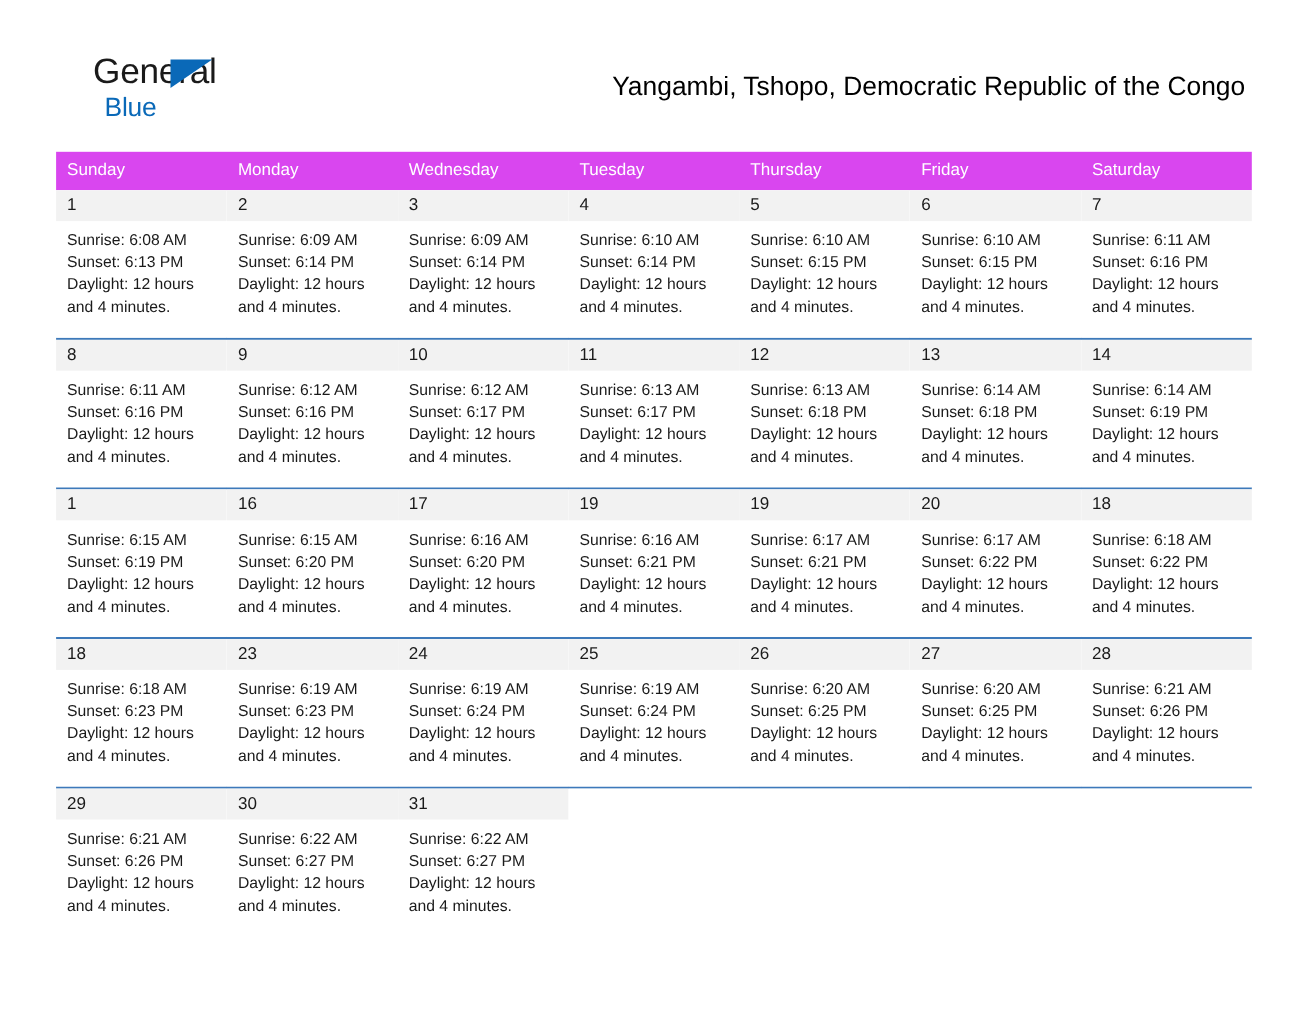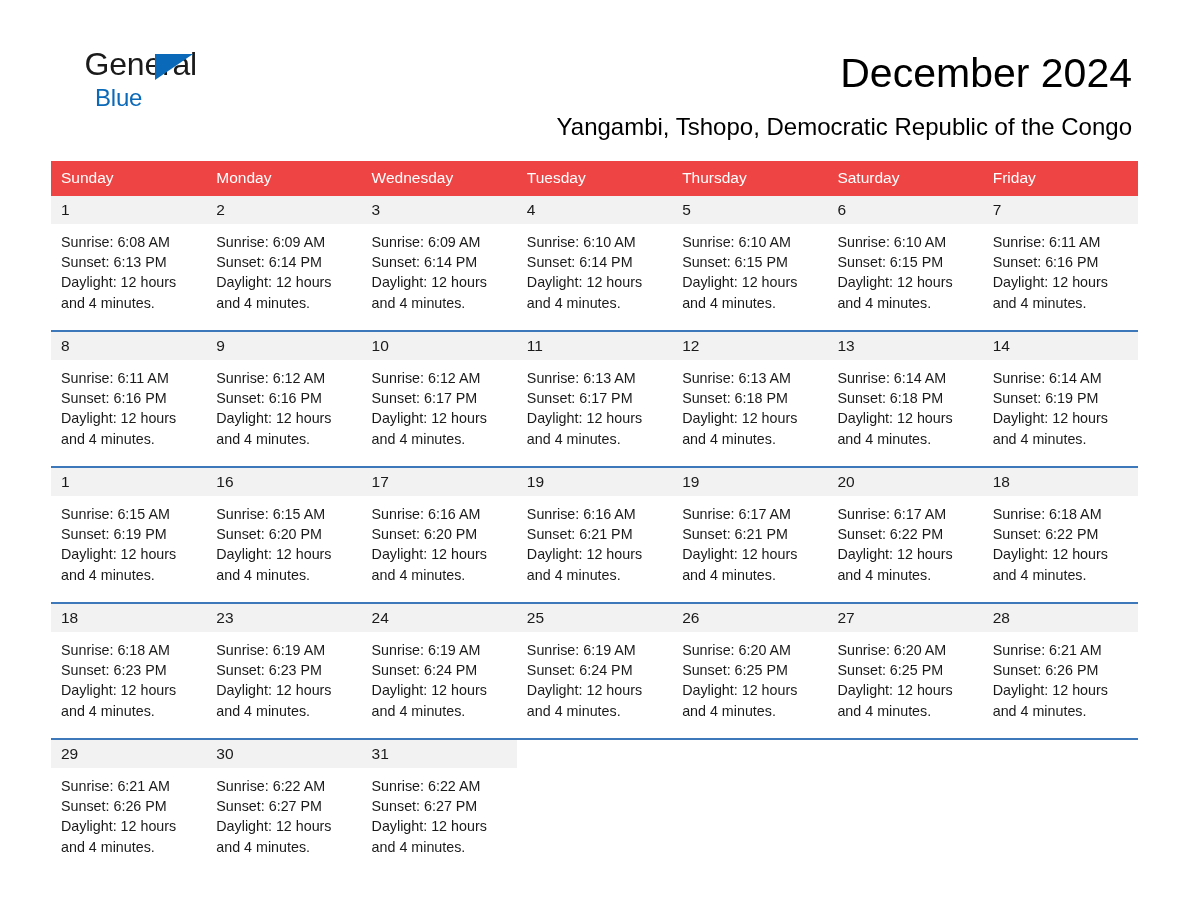--- a/index.html
+++ b/index.html
@@ -83,21 +83,21 @@
     white-space: nowrap;
   }
 
   
   .calendar {
     margin: 19px 50px 0 51px;
     width: 1087px;
   }
   .dow-row {
     display: flex;
-    background: #ef4444;
+    background: #d946ef;
   }
   .dow {
     flex: 1 1 0;
     color: #ffffff;
     font-size: 15.5px;
     line-height: 18px;
     padding: 8px 0 9px 10px;
     box-sizing: border-box;
   }
   .week {
@@ -145,34 +145,33 @@
 
 <div class="page">
 
   <div class="top">
     <div class="logo">
       <span class="logo-general">General</span>
       <span class="logo-tri"></span>
       <span class="logo-blue">Blue</span>
     </div>
     <div class="titles">
-      <div class="cal-title">December 2024</div>
       <div class="cal-subtitle">Yangambi, Tshopo, Democratic Republic of the Congo</div>
     </div>
   </div>
 
   <div class="calendar">
     <div class="dow-row">
       <div class="dow">Sunday</div>
       <div class="dow">Monday</div>
       <div class="dow">Wednesday</div>
       <div class="dow">Tuesday</div>
       <div class="dow">Thursday</div>
+      <div class="dow">Friday</div>
       <div class="dow">Saturday</div>
-      <div class="dow">Friday</div>
     </div>
     <div id="weeks-container">
         <div class="week">
           <div class="cell">
             <div class="daynum-bar"><span class="daynum">1</span></div>
             <div class="cell-body">
               <div class="info-line">Sunrise: 6:08 AM</div>
               <div class="info-line">Sunset: 6:13 PM</div>
               <div class="info-line wrap">Daylight: 12 hours and 4 minutes.</div>
             </div>

